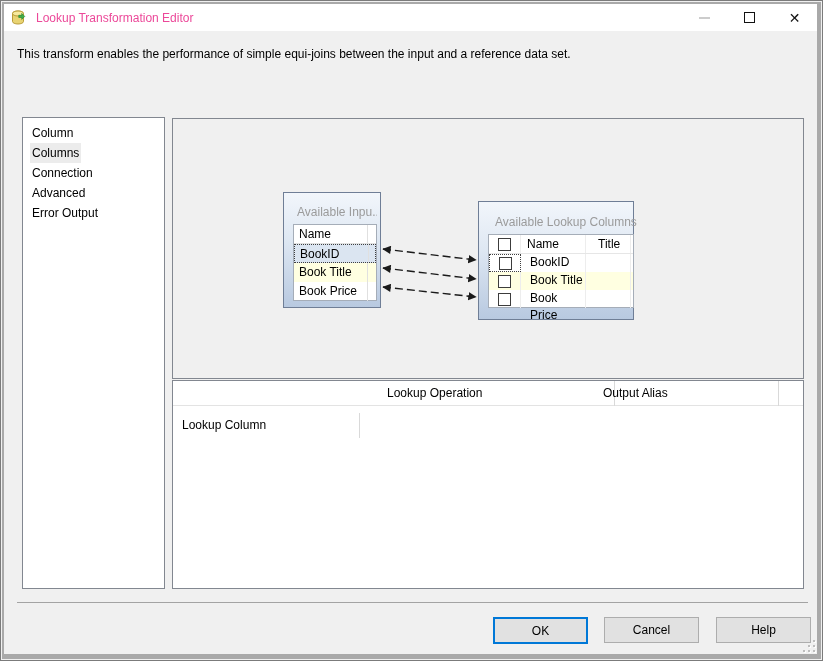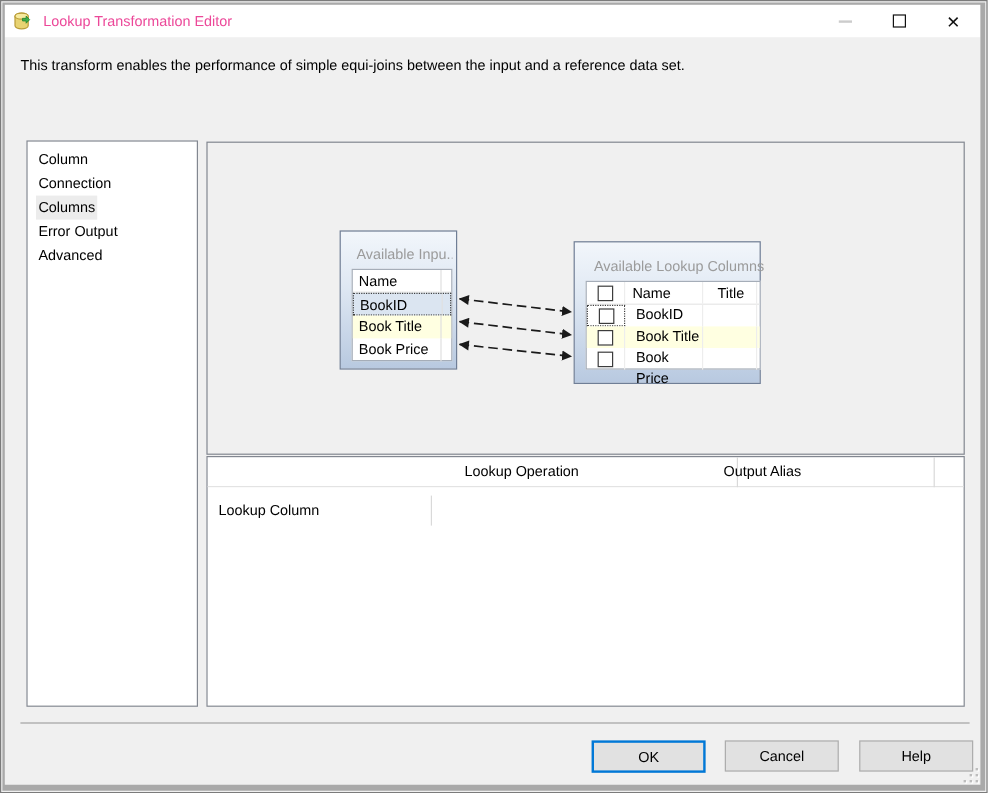--- a/index.html
+++ b/index.html
@@ -118,24 +118,24 @@
       <div class="win-btn">
           <span class="glyph-close">✕</span>
         </div>
     </div>
   </div>
 
   <div class="description">This transform enables the performance of simple equi-joins between the input and a reference data set.</div>
 
   <div class="sidebar">
     <div class="sb-item"><span class="lbl">Column</span></div>
+    <div class="sb-item selected"><span class="lbl">Columns</span></div>
     <div class="sb-item"><span class="lbl">Connection</span></div>
-    <div class="sb-item selected"><span class="lbl">Columns</span></div>
+    <div class="sb-item"><span class="lbl">Advanced</span></div>
     <div class="sb-item"><span class="lbl">Error Output</span></div>
-    <div class="sb-item"><span class="lbl">Advanced</span></div>
   </div>
 
   <div class="canvas">
 
     <div class="dbox dbox-input">
       <div class="dbox-title">Available Inpu...</div>
       <div class="dtable">
         <div class="dtr hdr">
           <div class="name-cell">Name</div>
         </div>

